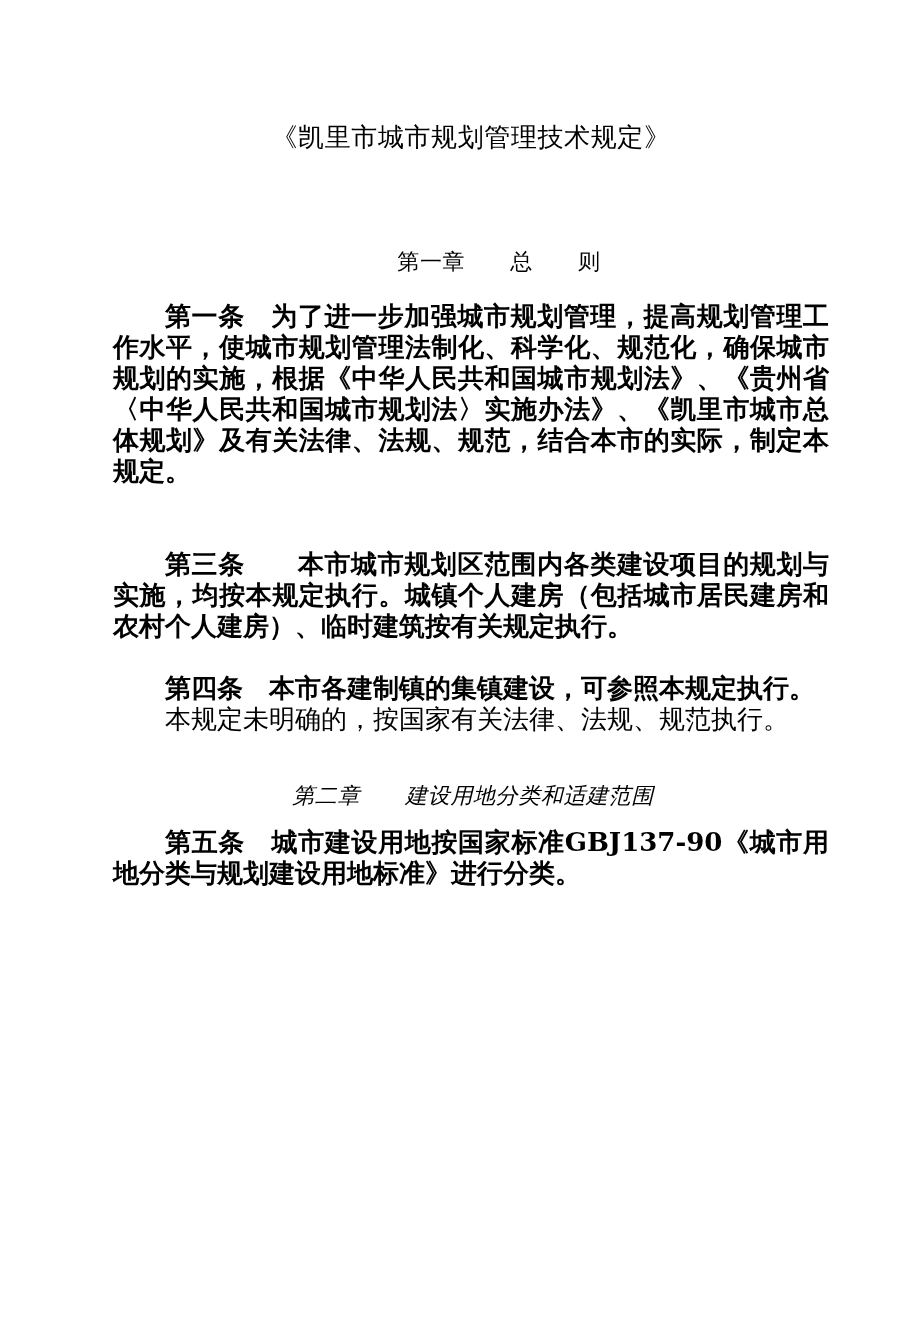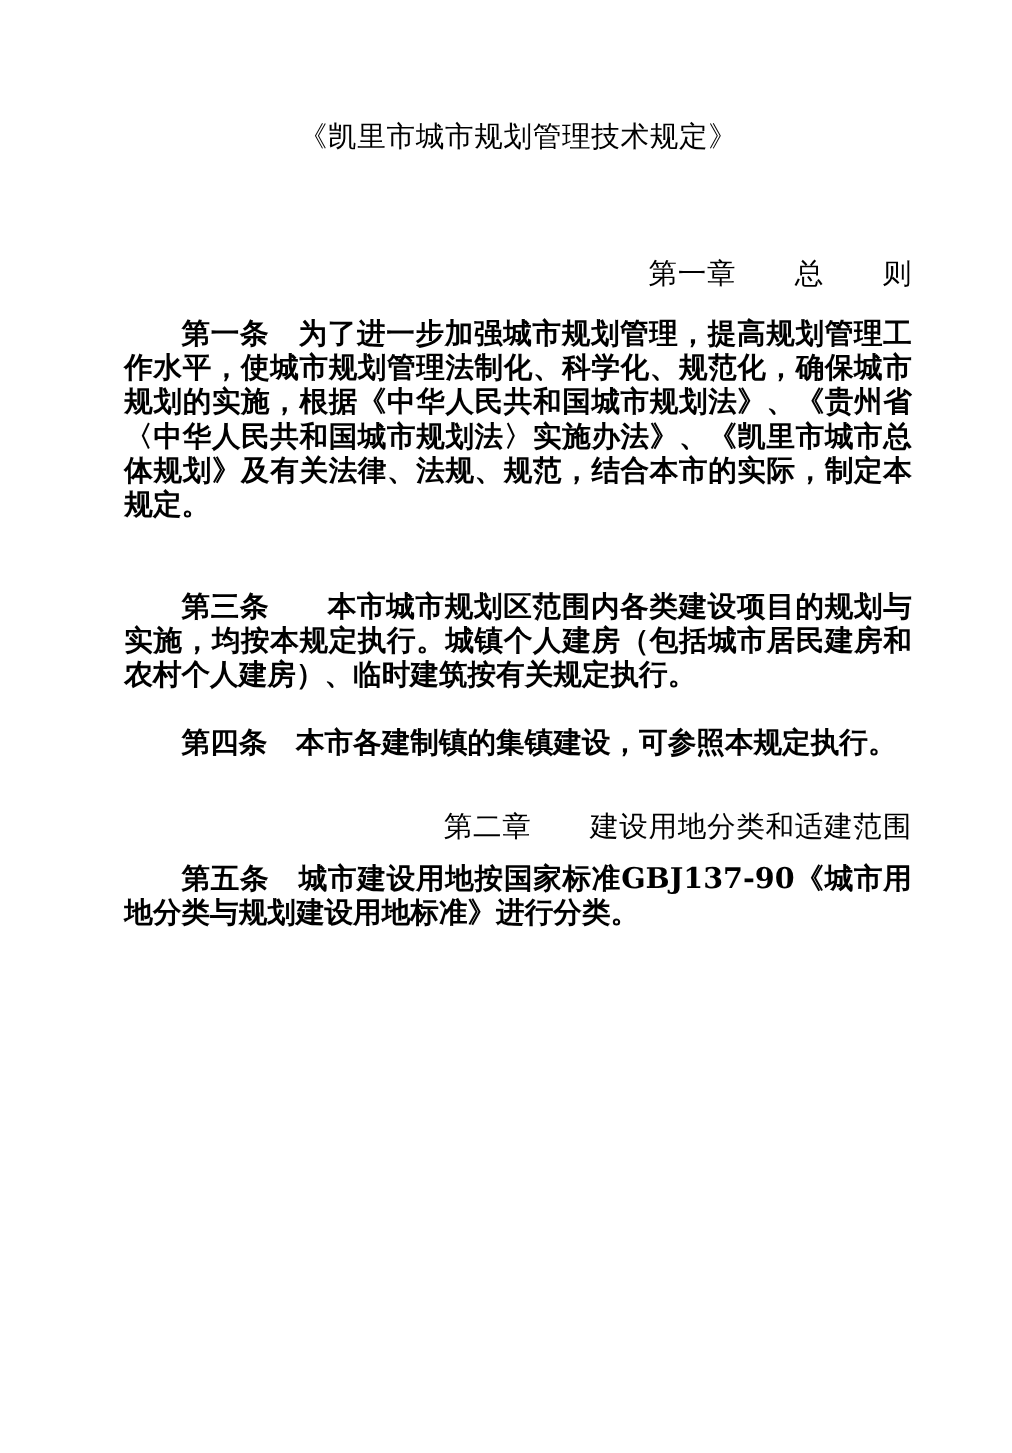--- a/index.html
+++ b/index.html
@@ -18,49 +18,50 @@
     width: 920px;
     height: 1321px;
     margin: 0 auto;
     background: #ffffff;
     overflow: hidden;
     box-sizing: border-box;
   }
   .content {
     position: absolute;
     left: 113px;
-    top: 0;
+    top: 12px;
     width: 716px;
   }
 
   
   .doc-title {
     text-align: center;
     font-size: 26px;
     line-height: 31px;
     letter-spacing: 0.6px;
     margin-top: 110px;
     white-space: pre;
   }
 
   
   .chapter-heading {
-    font-size: 26px;
+    font-size: 22px;
     line-height: 31px;
     letter-spacing: 0.6px;
     white-space: pre;
-    text-align: right;
+    text-align: center;
   }
   .chapter-1 {
     margin-top: 93px;
     padding-left: 56px;
   }
   .chapter-2 {
     margin-top: 29px;
     padding-left: 4px;
+    font-style: italic;
   }
 
   
   .para {
     font-size: 26px;
     line-height: 31px;
     letter-spacing: 0px;
     text-align: justify;
     text-justify: inter-character;
     text-align-last: left;
@@ -99,20 +100,21 @@
     <div class="gap-1"></div>
 
 
     <div class="gap-1"></div>
 
     <p class="para indent">第三条　　本市城市规划区范围内各类建设项目的规划与实施，均按本规定执行。城镇个人建房（包括城市居民建房和农村个人建房）、临时建筑按有关规定执行。</p>
 
     <div class="gap-1"></div>
 
     <p class="para indent">第四条　本市各建制镇的集镇建设，可参照本规定执行。</p>
+    <p class="para hang-indent">本规定未明确的，按国家有关法律、法规、规范执行。</p>
 
     <div class="gap-half"></div>
 
     <div class="chapter-heading chapter-2">第二章　　建设用地分类和适建范围</div>
 
     <div class="gap-half"></div>
 
     <p class="para indent">第五条　城市建设用地按国家标准GBJ137-90《城市用地分类与规划建设用地标准》进行分类。</p>
 
     <div class="gap-1"></div>

